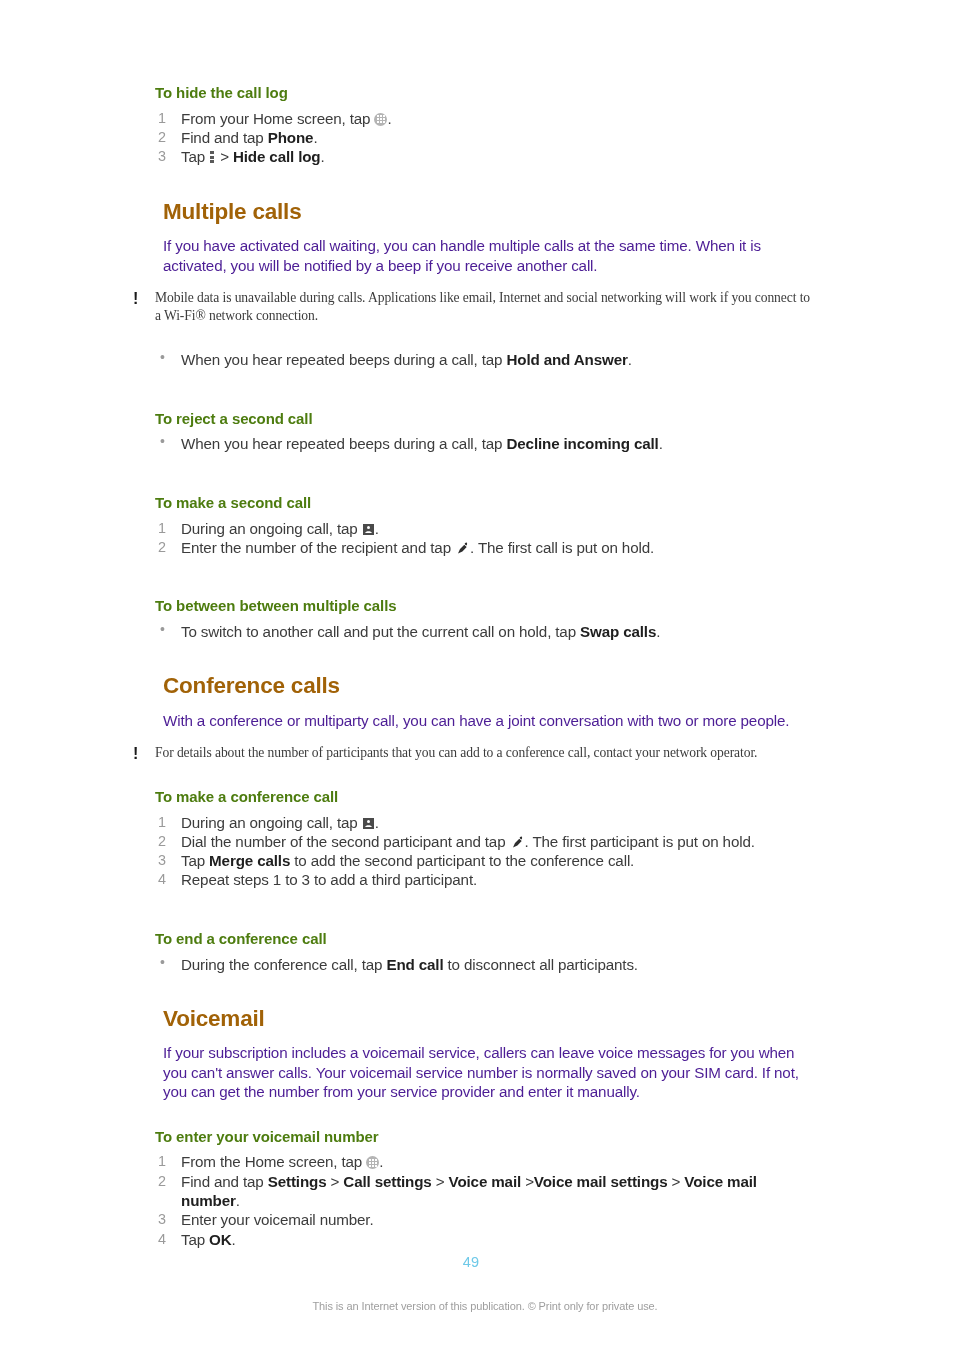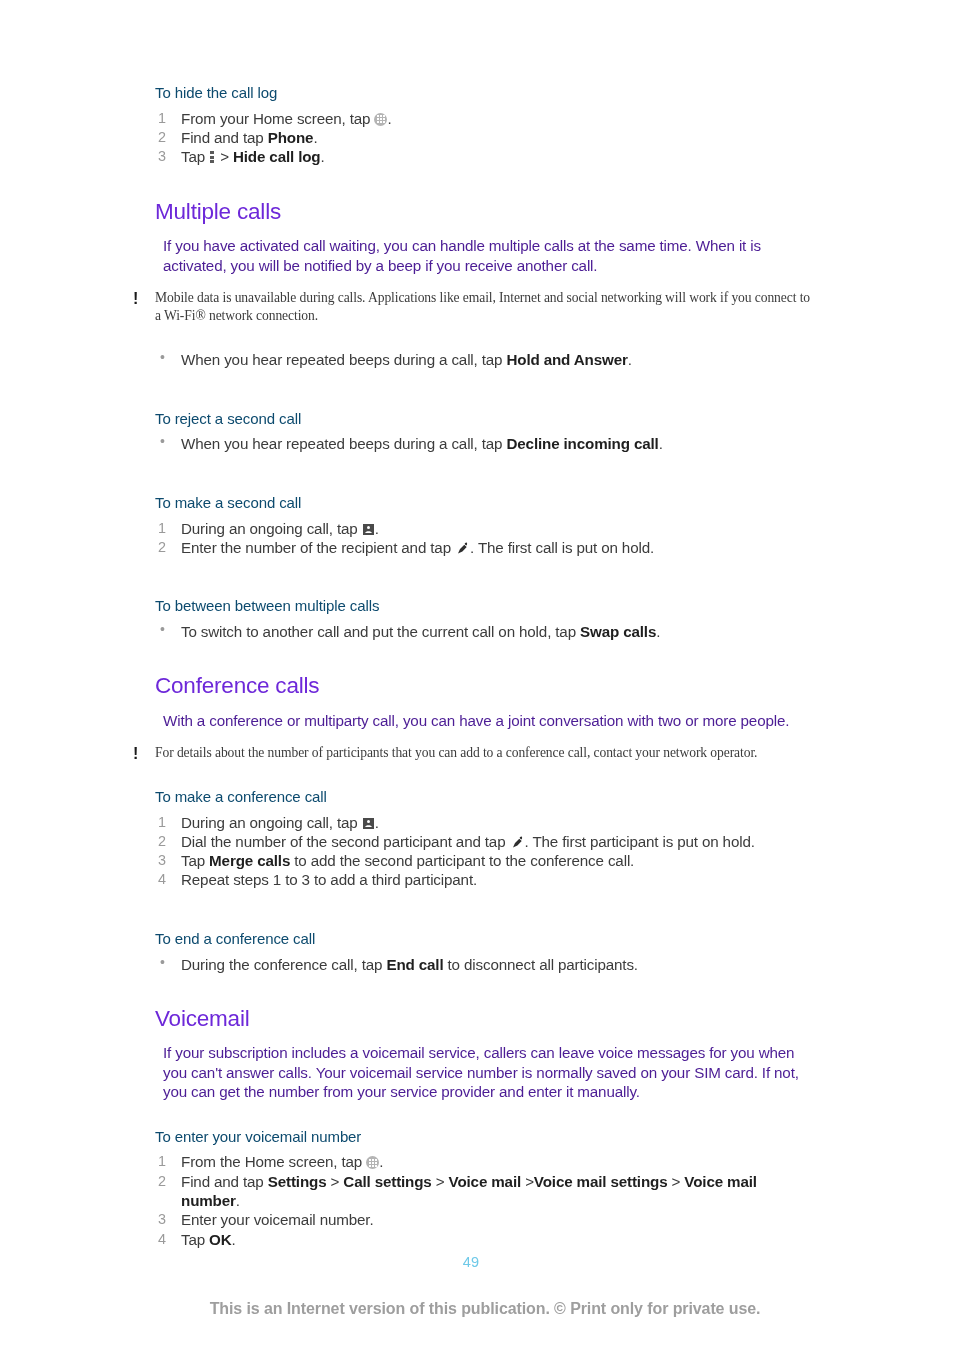--- a/index.html
+++ b/index.html
@@ -27,35 +27,35 @@
   .content {
     position: absolute;
     left: 155px;
     top: 84px;
     width: 660px;
   }
 
   
   h1.sec-title {
     font-size: 22.5px;
-    font-weight: normal;
-    color: #6d28d9;
-    margin: 0;
+    font-weight: bold;
+    color: #a16207;
+    margin: 8px;
     padding: 0;
     line-height: 1.18;
     letter-spacing: -0.2px;
   }
   .sec-block {
     margin-top: 30px;
   }
 
   h2.task-title {
     font-size: 15px;
-    font-weight: normal;
-    color: #0c4a6e;
+    font-weight: bold;
+    color: #4d7c0f;
     margin: 0;
     padding: 0;
     line-height: 1.25;
     letter-spacing: -0.1px;
   }
 
   
   .body-text {
     font-size: 15.2px;
     line-height: 1.28;
@@ -202,24 +202,23 @@
     font-size: 14.5px;
     color: #6ec9e8;
     letter-spacing: 0.3px;
   }
   .footer-note {
     position: absolute;
     left: 16px;
     right: 0;
     top: 1300px;
     text-align: center;
-    font-size: 16px;
+    font-size: 11px;
     color: #9e9e9e;
     letter-spacing: -0.1px;
-    font-weight: bold;
   }
 </style>
 </head>
 <body>
 
 <div class="page">
   <div class="content">
 
     <div class="task" style="margin-top:0">
       <h2 class="task-title">To hide the call log</h2>

